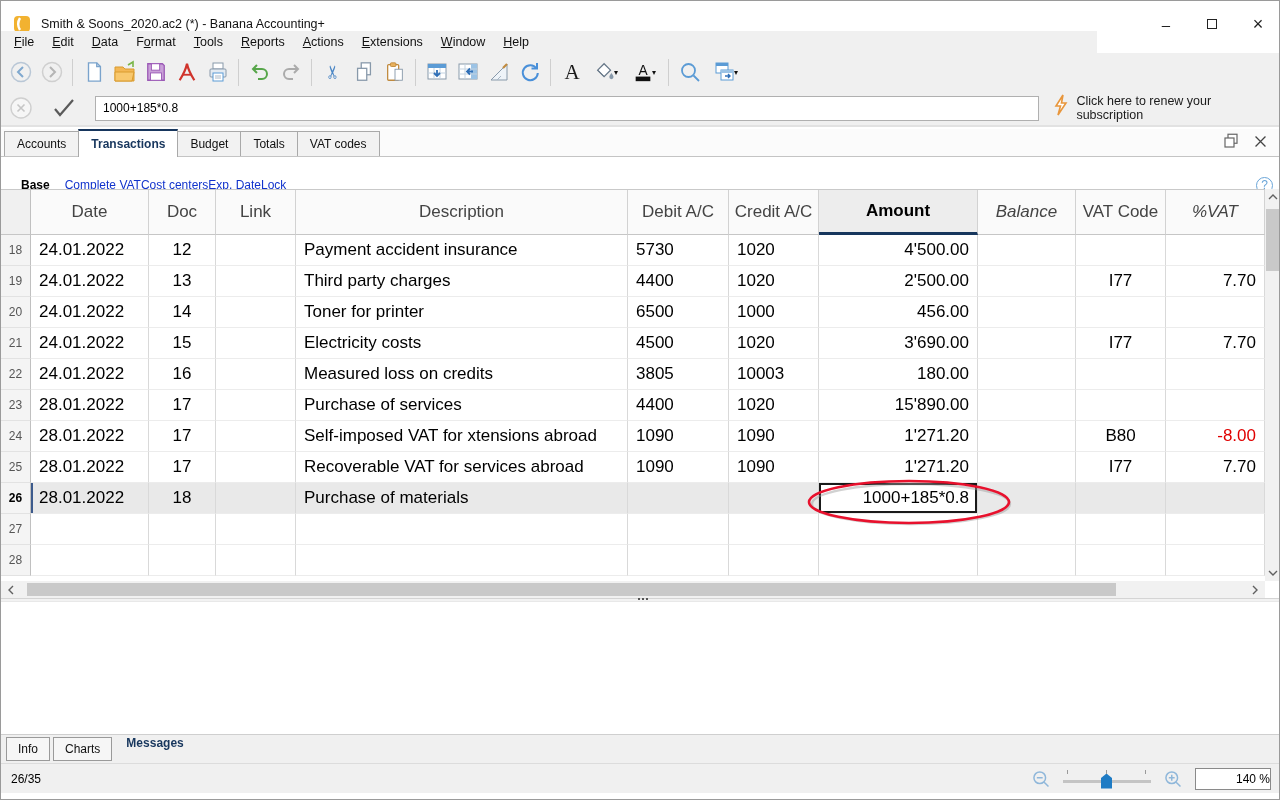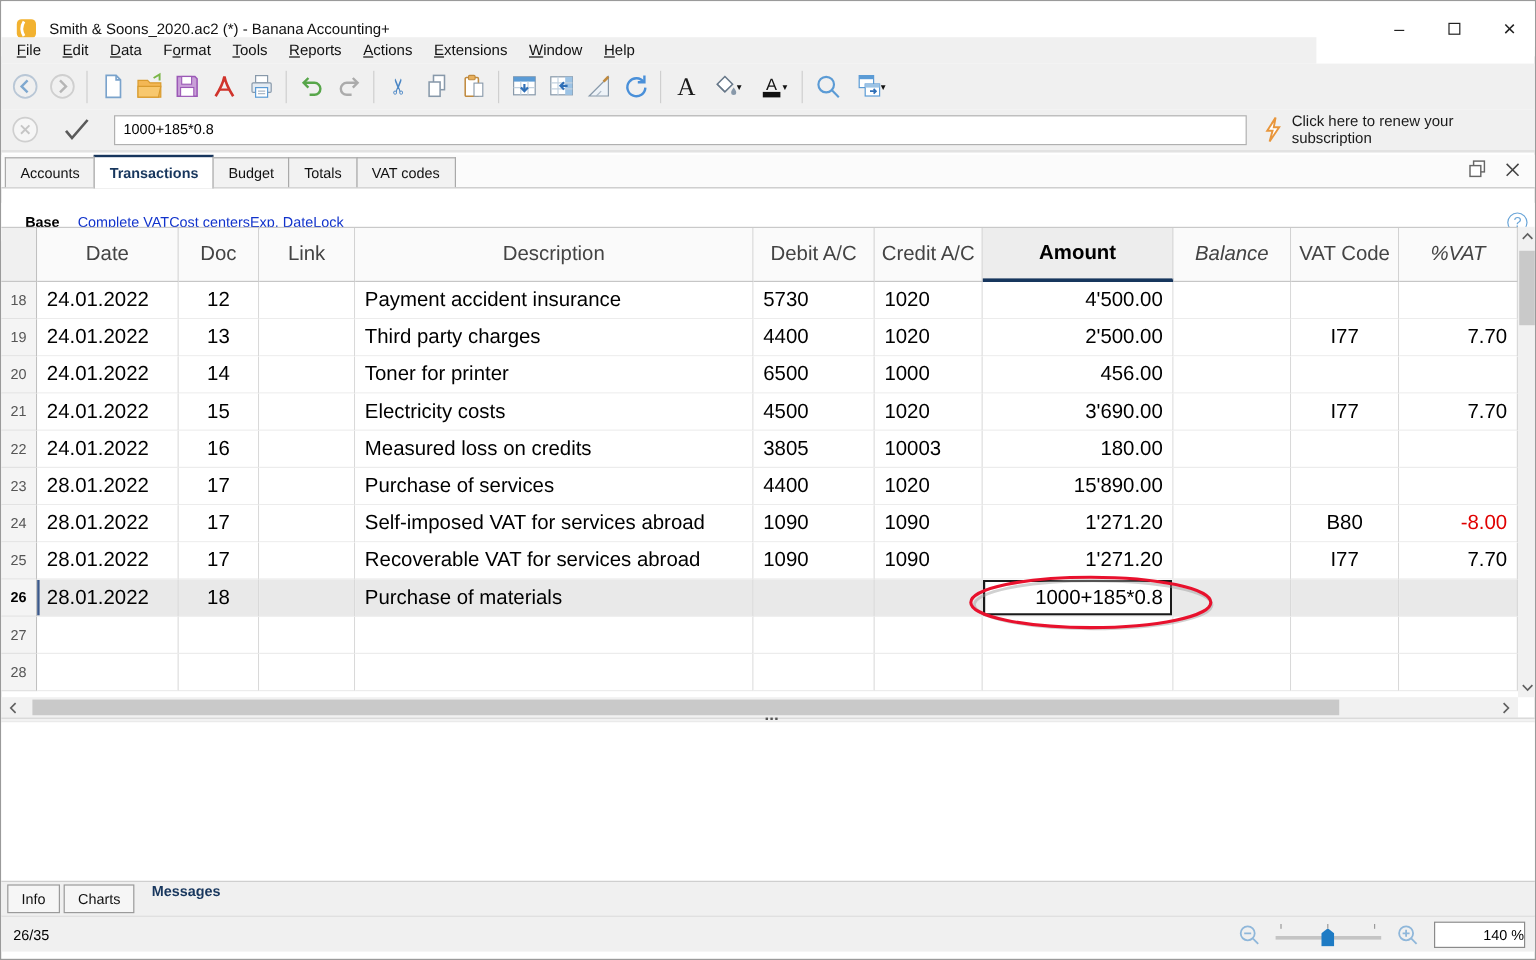--- a/index.html
+++ b/index.html
@@ -33,21 +33,21 @@
   .dd { font-size:8px; color:#111; margin-left:-2px; }
   .cutglyph { font-size:18px; color:#4a86c5; display:inline-block; transform:rotate(-90deg); }
 
   
   .formulabar { position:absolute; left:0; top:90px; width:1280px; height:36px; background:#f0f0f0;
                 display:flex; align-items:center; border-bottom:2px solid #e2e2e2; }
   .fb-cancel { margin-left:8px; display:flex; }
   .fb-ok { margin-left:18px; display:flex; }
   .fb-input { margin-left:18px; width:946px; height:25px; border:1px solid #b0b0b0; background:#fff;
               font-family:inherit; font-size:12px; padding:0 7px; color:#000; }
-  .renew { margin-left:14px; display:flex; align-items:center; gap:7px; font-size:12.5px; color:#1a1a1a;
+  .renew { margin-left:14px; display:flex; gap:7px; font-size:12.5px; color:#1a1a1a;
            cursor:pointer; }
 
   
   .tabbar { position:absolute; left:0; top:128px; width:1280px; height:28px; background:#fbfbfb;
             border-bottom:1px solid #c4c4c4; display:flex; align-items:flex-end; padding-left:3px; }
   .tab { height:25px; padding:0 12px; font-size:12px; display:flex; align-items:center;
          background:#f2f2f2; border:1px solid #a9a9a9; border-bottom:none; margin-right:-1px; color:#111; }
   .tab.active { background:#fff; border-top:2px solid var(--accent); color:var(--accent);
                 font-weight:700; height:28px; margin-bottom:-1px; z-index:2; }
   .tabbar-right { margin-left:auto; display:flex; align-items:center; gap:12px; padding:0 12px 6px 0; }
@@ -437,21 +437,21 @@
         <div class="cell al">4400</div>
         <div class="cell al">1020</div>
         <div class="cell ar">15'890.00</div>
         <div class="cell ar"></div>
         <div class="cell ac"></div>
         <div class="cell ar"></div>
         <div class="cell gut">24</div>
         <div class="cell al">28.01.2022</div>
         <div class="cell ac">17</div>
         <div class="cell al"></div>
-        <div class="cell al">Self-imposed VAT for services abroad</div>
+        <div class="cell al">Self-imposed VAT for xtensions abroad</div>
         <div class="cell al">1090</div>
         <div class="cell al">1090</div>
         <div class="cell ar">1'271.20</div>
         <div class="cell ar"></div>
         <div class="cell ac">B80</div>
         <div class="cell ar neg">-8.00</div>
         <div class="cell gut">25</div>
         <div class="cell al">28.01.2022</div>
         <div class="cell ac">17</div>
         <div class="cell al"></div>

